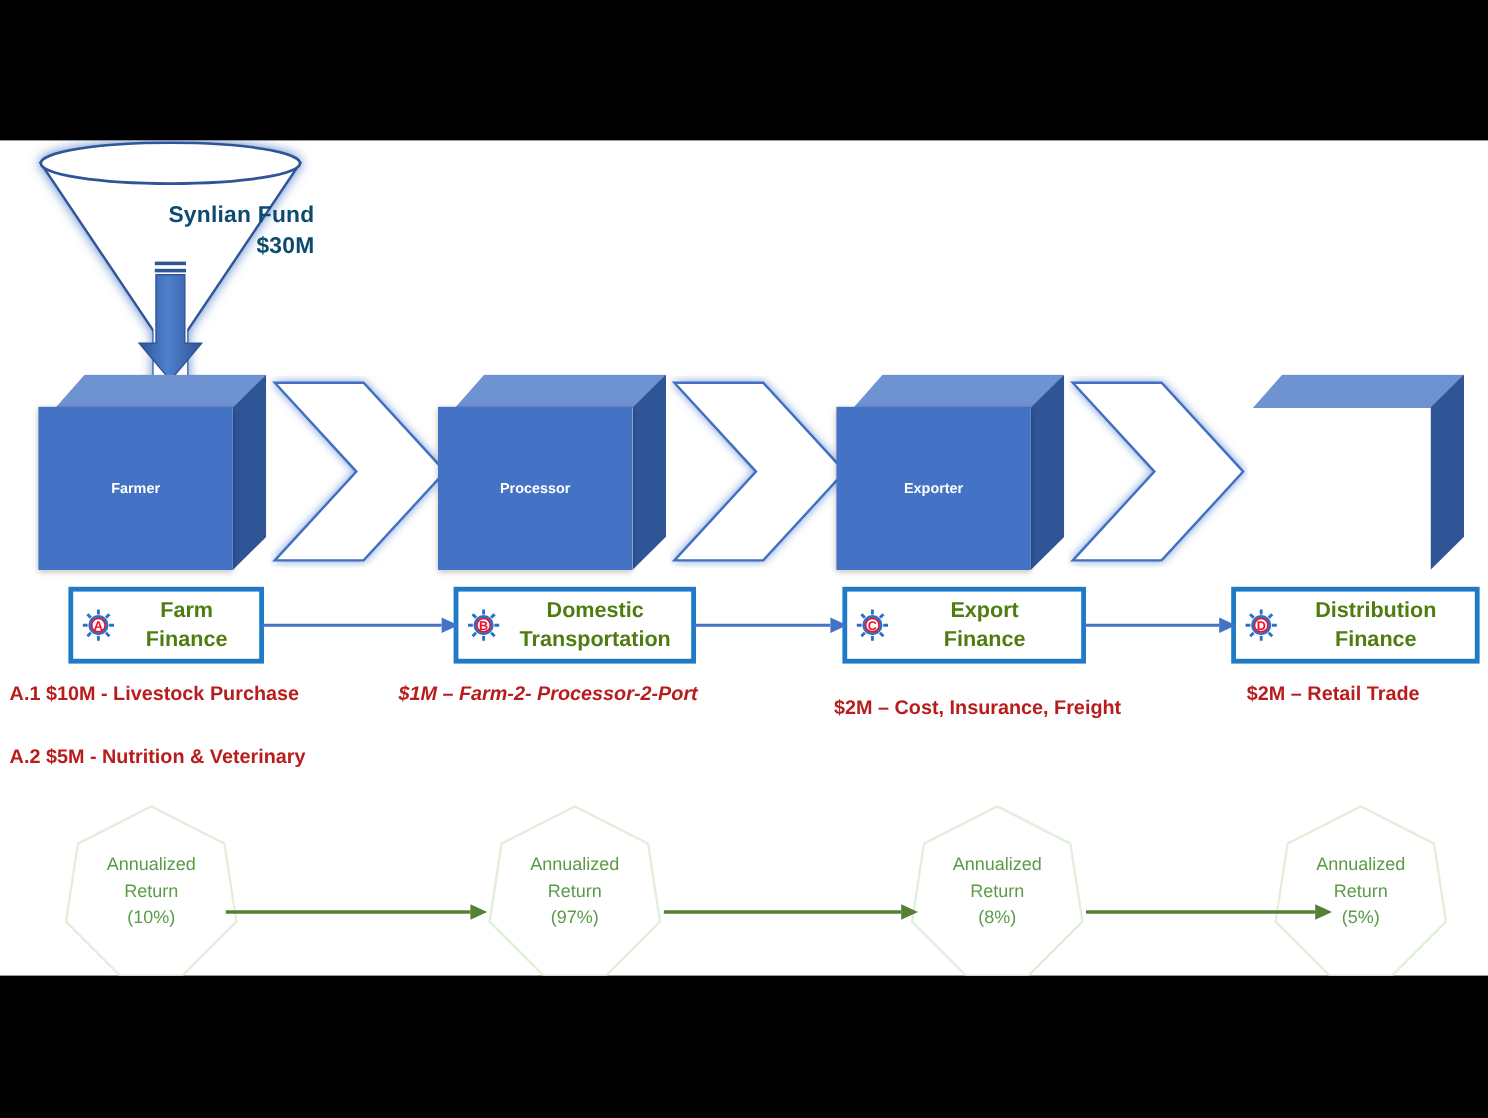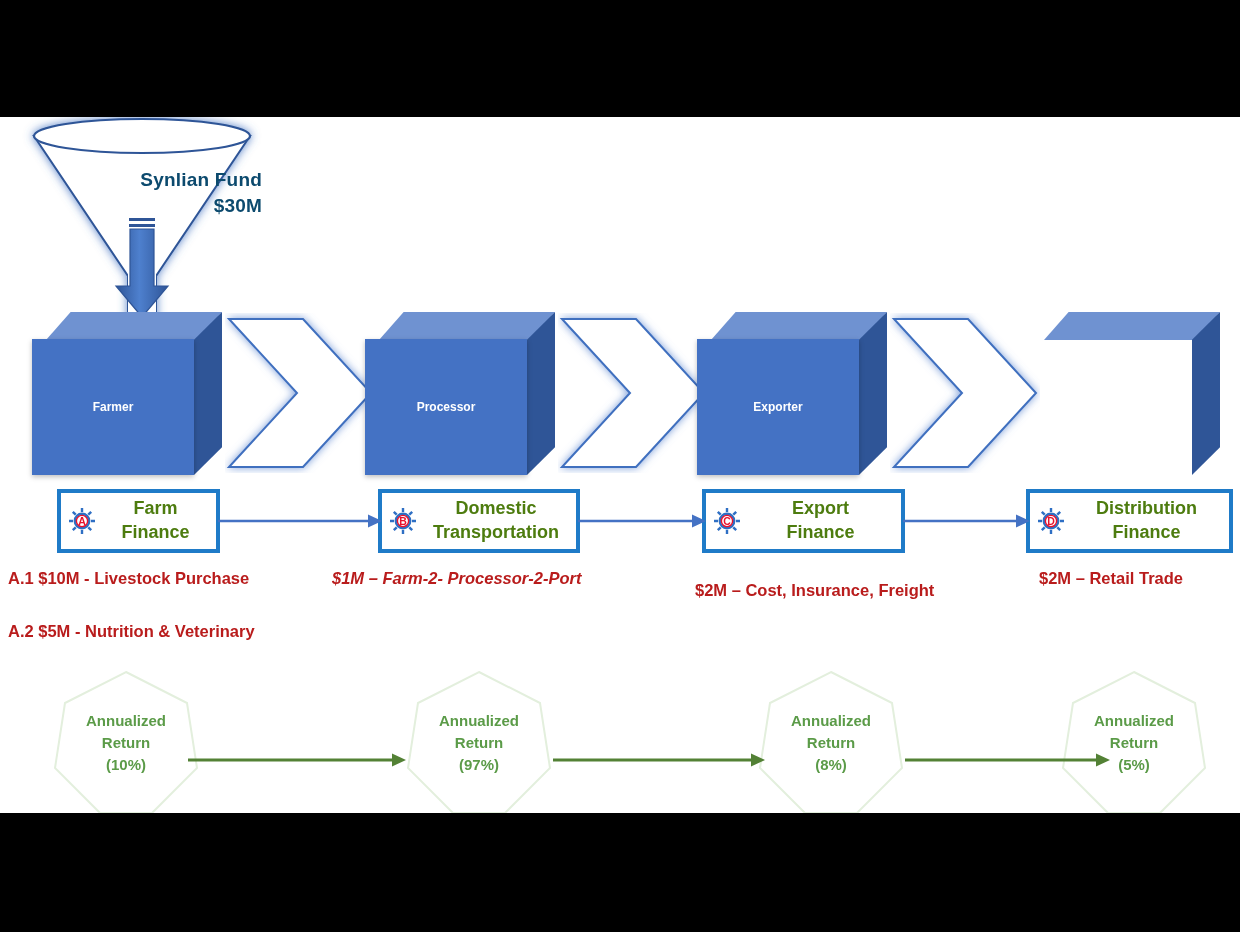--- a/index.html
+++ b/index.html
@@ -61,21 +61,21 @@
   .cap-a1{left:8px;top:452px;}
   .cap-a2{left:8px;top:489px;margin-top:16px;}
   .cap-b{left:332px;top:452px;font-style:italic;}
   .cap-c{left:695px;top:464px;}
   .cap-d{left:1039px;top:452px;}
 
   
   .hept{position:absolute;top:552px;width:148px;height:148px;}
   .hept svg{position:absolute;left:0;top:0;}
   .hept .htxt{position:absolute;left:0;top:50%;transform:translateY(-50%);
-     width:148px;text-align:center;font-size:15px;font-weight:bold;
+     width:148px;text-align:center;font-size:15px;font-weight:normal;
      color:#5B9B48;line-height:1.45;}
   .hept1{left:52px;}
   .hept2{left:405px;}
   .hept3{left:757px;}
   .hept4{left:1060px;}
 
   .garrow{position:absolute;top:636px;height:14px;}
   .garrow1{left:188px;width:218px;}
   .garrow2{left:553px;width:212px;}
   .garrow3{left:905px;width:205px;}

